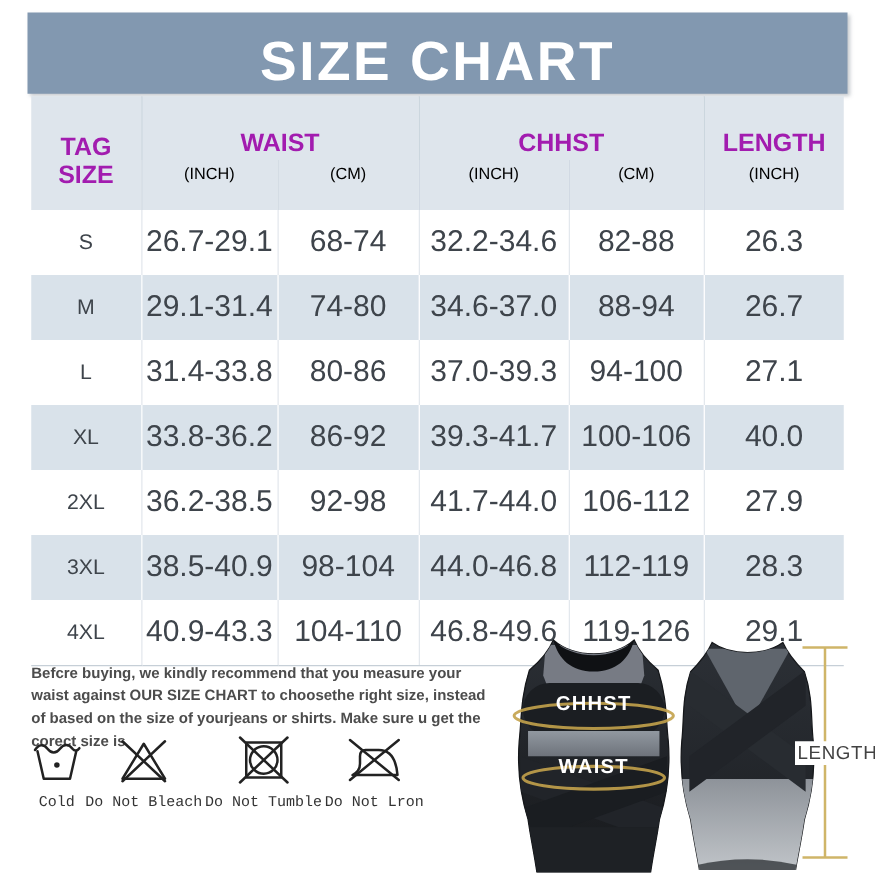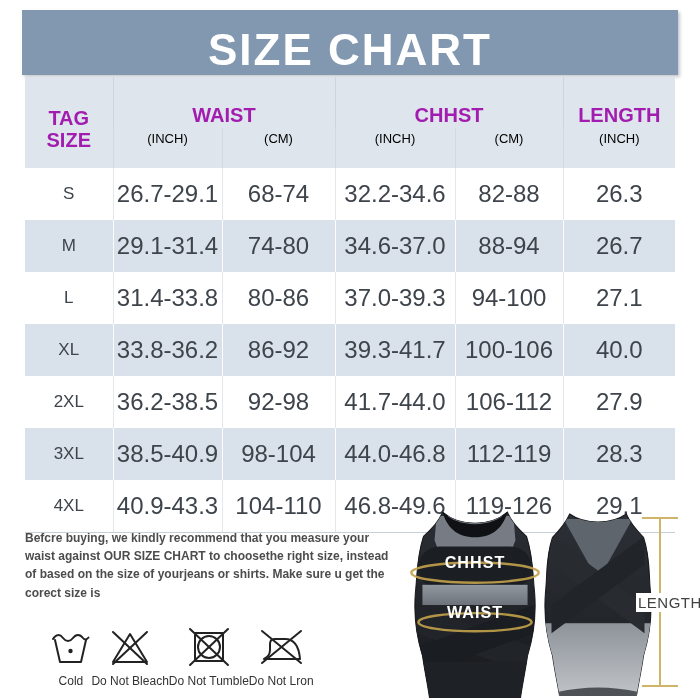--- a/index.html
+++ b/index.html
@@ -28,21 +28,21 @@
            border-left:1px solid #e3e8ed;}
   tbody td:first-child{border-left:none;font-size:17px;}
   tbody tr.alt td{background:#d9e2ea;border-left-color:rgba(255,255,255,.9);}
   tbody tr:last-child td{border-bottom:1px solid #c6cfd7;}
 
   
   .note{position:absolute;left:25px;top:517px;width:376px;font-size:12px;line-height:1.52;
         color:#4c4c4c;font-weight:bold;}
 
   
-  .care{position:absolute;left:25px;top:626px;width:314px;display:flex;justify-content:center;}
+  .care{position:absolute;left:25px;top:587px;width:314px;display:flex;justify-content:space-between;font-family:Liberation Mono, monospace;}
   .care-item{display:flex;flex-direction:column;align-items:center;}
   .care-item svg{height:42px;display:block;}
   .care-item svg path,.care-item svg line,.care-item svg rect,.care-item svg circle{
      fill:none;stroke:#222;stroke-width:2;stroke-linecap:round;stroke-linejoin:round;}
   .care-label{font-size:12px;color:#333;margin-top:6px;white-space:nowrap;}
 
   
   .garment{position:absolute;}
   .front{left:408px;top:510px;width:134px;height:188px;}
   .back{left:539px;top:512px;width:118px;height:184px;}

